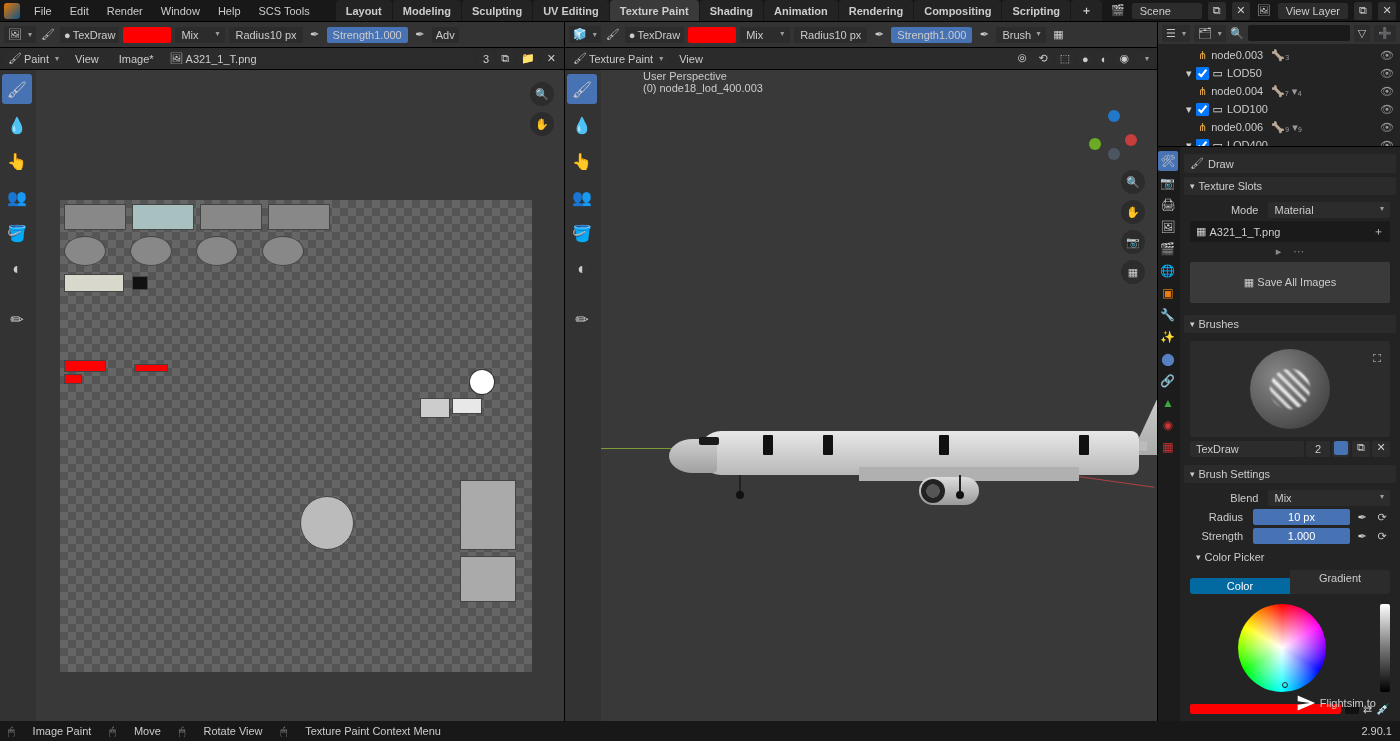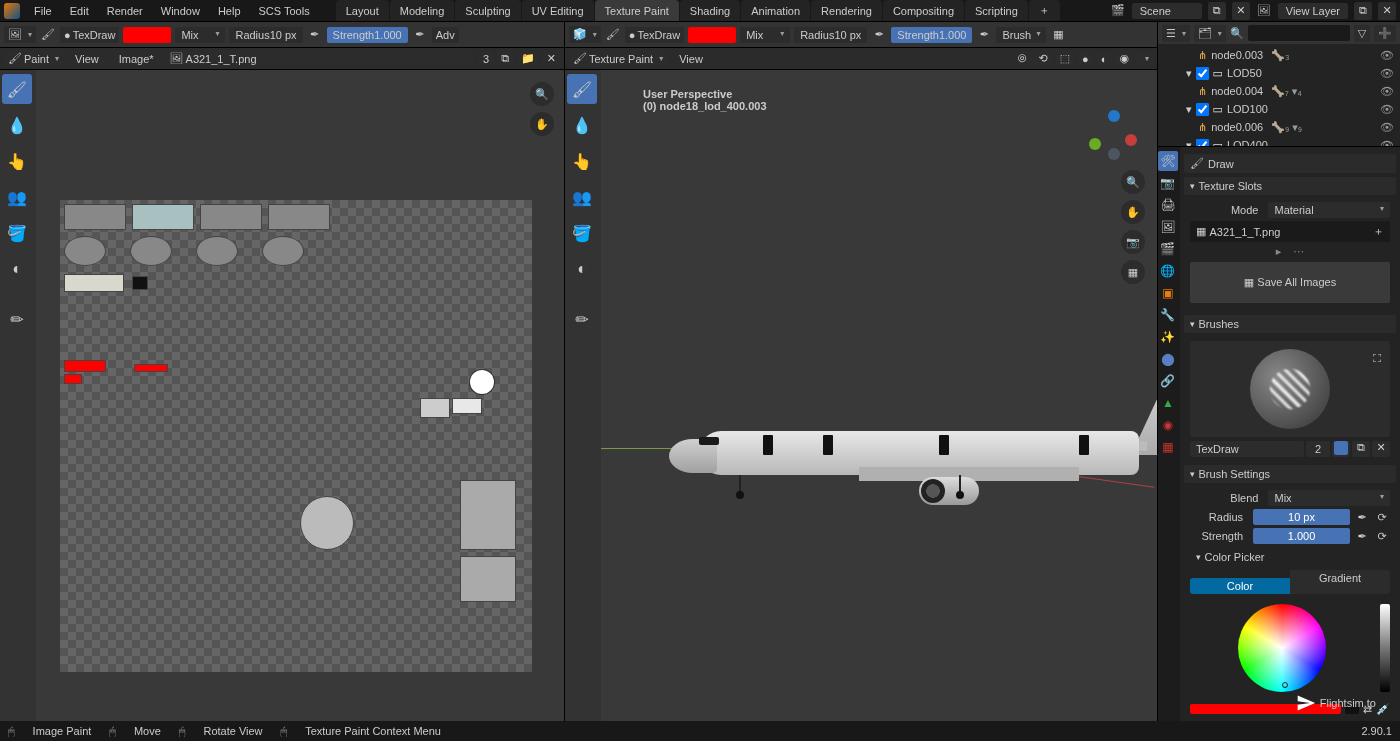--- a/index.html
+++ b/index.html
@@ -1,21 +1,21 @@
 <!DOCTYPE html>
 <html><head>
 <meta charset="utf-8">
 <style>
 * { margin:0; padding:0; box-sizing:border-box; font-family:sans-serif; font-size:11px; color:#ccc; user-select:none; }
 body { background:#232323; width:1400px; height:741px; overflow:hidden; position:relative; }
 .topbar { height:22px; background:#181818; display:flex; align-items:center; padding:0 4px; gap:2px; border-bottom:1px solid #000; }
 .app-icon { width:16px; height:16px; background:linear-gradient(135deg,#ea7600,#0e548b); border-radius:3px; margin-right:4px; }
 .menu-item { padding:2px 8px; cursor:pointer; border-radius:2px; }
 .tab-strip { display:flex; margin-left:16px; height:100%; align-items:stretch; }
-.tab { padding:4px 10px; background:#232323; border-radius:4px 4px 0 0; margin-right:1px; cursor:pointer; display:flex; align-items:center; }
+.tab { padding:4px 10px; background:#232323; border-radius:4px 4px 0 0; margin-right:1px; cursor:pointer; display:flex; align-items:center;font-weight:bold; }
 .tab.active { background:#3a3a3a; }
 .scene-group { margin-left:auto; display:flex; align-items:center; gap:6px; }
 .scene-label { background:#2c2c2c; padding:2px 8px; border-radius:2px; min-width:70px; }
 .scene-btn { width:18px; height:18px; background:#2c2c2c; border-radius:2px; display:flex; align-items:center; justify-content:center; }
 
 .content { display:flex; height:699px; }
 .left-pane, .mid-pane { display:flex; flex-direction:column; border-right:1px solid #000; }
 .left-pane { width:565px; }
 .mid-pane { width:593px; }
 .right-pane { width:242px; display:flex; flex-direction:column; }
@@ -42,21 +42,21 @@
   background-color:#555;
   background-image: linear-gradient(45deg,#666 25%,transparent 25%),linear-gradient(-45deg,#666 25%,transparent 25%),linear-gradient(45deg,transparent 75%,#666 75%),linear-gradient(-45deg,transparent 75%,#666 75%);
   background-size:16px 16px;
   background-position:0 0,0 8px,8px -8px,-8px 0;
 }
 .uv-block { position:absolute; background:#888; border:1px solid #444; }
 .brush-cursor { position:absolute; width:24px; height:24px; border-radius:50%; background:#fff; left:434px; top:300px; box-shadow:0 0 0 1px rgba(0,0,0,0.5); }
 
 
 .viewport-bg { position:absolute; inset:0; background:#393939; }
-.view-overlay-text { position:absolute; top:18px; left:42px; font-size:11px;font-weight:bold; }
+.view-overlay-text { position:absolute; top:0; left:42px; font-size:11px; }
 .nav-gizmo { position:absolute; top:40px; right:18px; width:50px; height:50px; }
 .nav-gizmo .axis { position:absolute; width:12px; height:12px; border-radius:50%; }
 .nav-gizmo .ax-z { background:#2377c9; top:0; left:19px; }
 .nav-gizmo .ax-y { background:#6bab24; top:28px; left:0; }
 .nav-gizmo .ax-x { background:#c53d3d; top:24px; right:2px; }
 .nav-gizmo .ax-nz { background:#5a6a80; bottom:0; left:19px; opacity:.6; }
 .nav-btn-col { position:absolute; top:100px; right:12px; display:flex; flex-direction:column; gap:6px; }
 .nav-icon-btn { width:24px; height:24px; background:#2c2c2c; border-radius:12px; display:flex; align-items:center; justify-content:center; cursor:pointer; }
 .floor-line { position:absolute; height:1px; width:100%; }
 .aircraft { position:absolute; left:58px; top:325px; width:520px; height:130px; }

